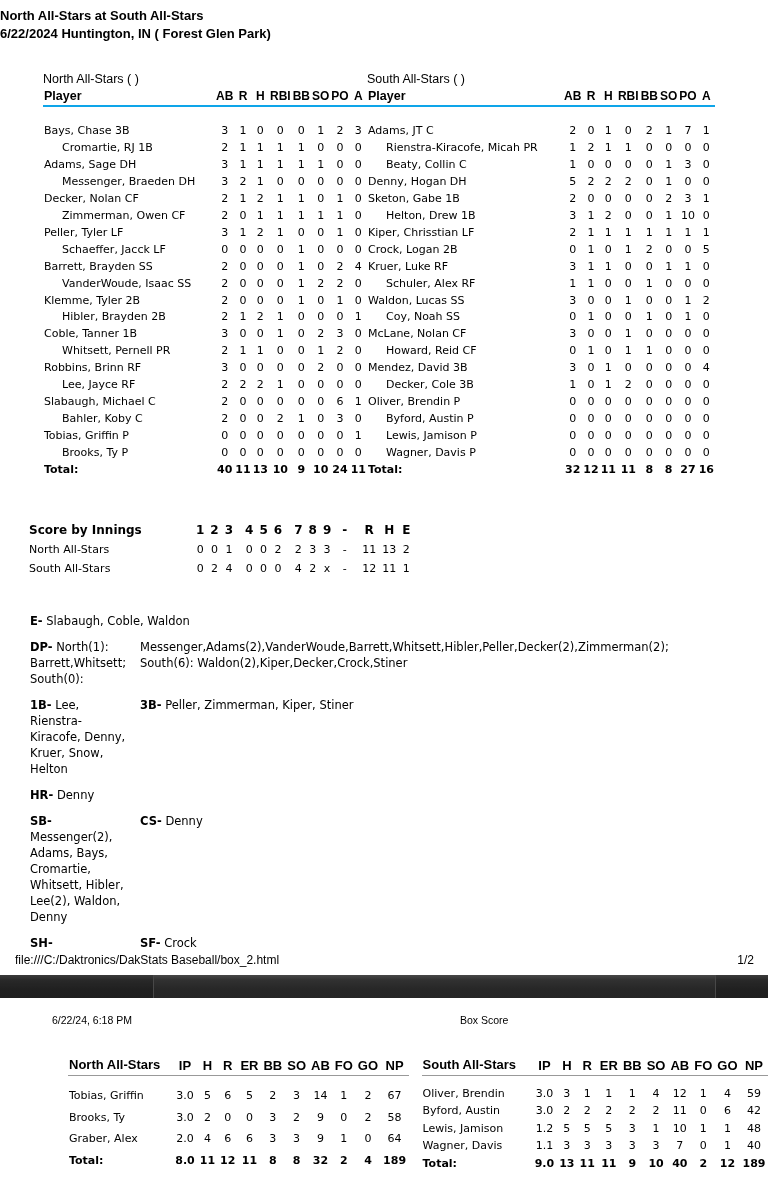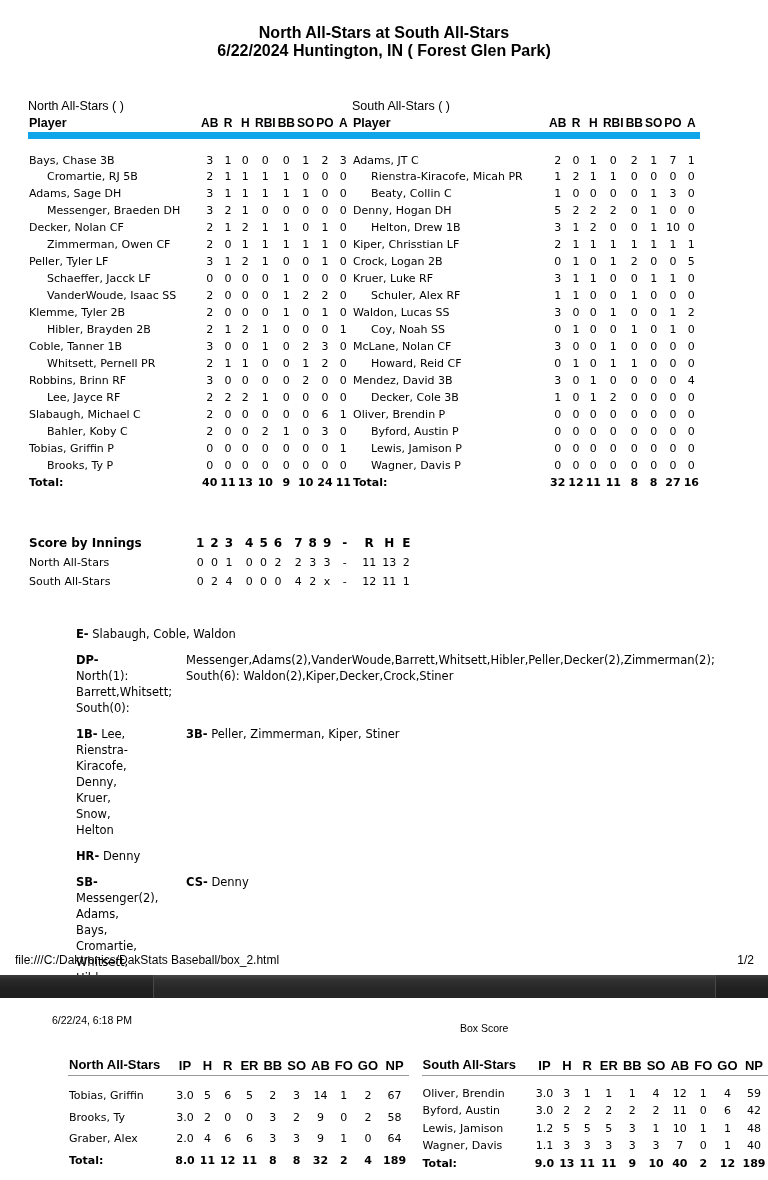--- a/index.html
+++ b/index.html
@@ -3,30 +3,30 @@
 <meta charset="utf-8">
 <style>
   * { box-sizing: border-box; }
   html,body { margin:0; padding:0; }
   body {
     width:768px; background:#fff; color:#000;
     font-family:"DejaVu Sans", sans-serif;
   }
   .page1 { position:relative; height:975px; overflow:hidden; background:#fff; }
   .title {
-    padding-top:24px; text-align:center;
+    padding-top:7px; 
     font-family:"Liberation Sans", sans-serif; font-weight:bold;
-    font-size:16px; line-height:17.5px;
+    font-size:13px; line-height:17.5px;
   }
-  .batting-row { display:flex; margin-top:40px; padding-left:28px; }
+  .batting-row { display:flex; margin-top:30px; padding-left:43px; }
   .caption { font-family:"Liberation Sans", sans-serif; font-size:12.5px; line-height:15px; margin-bottom:1px; }
   table { border-collapse:collapse; }
   .bat thead th {
     font-family:"Liberation Sans", sans-serif; font-weight:bold; font-size:12px;
-    border-bottom:7px solid #0ea5e9; padding-bottom:2px; white-space:nowrap;
+    border-bottom:2px solid #0ea5e9; padding-bottom:2px; white-space:nowrap;
   }
   .bat thead th.c-name { font-size:12.5px; }
   th.c-name { text-align:left; }
   .bat tbody::before { content:""; display:table-row; height:17px; }
   .bat td { font-size:11px; line-height:14.95px; white-space:nowrap; }
   .c-num { text-align:center; padding:0 1px; min-width:16px; }
   th.col-h { padding:0 1px; min-width:14px; text-align:center; }
   .north-bat .c-name { width:172px; }
   .south-bat .c-name { width:196px; }
   td.ind { padding-left:19px; }
@@ -37,42 +37,42 @@
   .score-table .c-name { width:165px; }
   .score-table td { font-size:11px; line-height:17px; }
   .score-table .c-num { min-width:13px; padding:0 3px; }
   .score-table :is(th,td):nth-child(5)  { padding-left:9px; }
   .score-table :is(th,td):nth-child(8)  { padding-left:9px; }
   .score-table :is(th,td):nth-child(11) { padding-left:8px; }
   .score-table :is(th,td):nth-child(12) { padding-left:12px; }
 
   .notes { margin:35px 0 0 30px; font-size:11.5px; width:700px; }
   .note-row { display:grid; grid-template-columns:110px 1fr; margin-bottom:10px; }
-  .note-cell { padding-right:8px;margin-left:46px; }
+  .note-cell { padding-right:8px; }
   .span2 { grid-column:1 / -1; }
   .line { line-height:16px; }
   .ntag { font-weight:bold; }
 
   .footer {
     position:absolute; left:15px; right:14px; bottom:8px;
     display:flex; justify-content:space-between;
     font-family:"Liberation Sans", sans-serif; font-size:12px;
   }
 
   .divider {
     position:relative; height:23px;
     background:linear-gradient(180deg,#474747 0,#313131 5px,#272727 14px,#262626 100%);
   }
   .divider .seg-left  { position:absolute; left:0; top:0; bottom:0; width:154px; background:rgba(0,0,0,0.16); border-right:1px solid #484848; }
   .divider .seg-right { position:absolute; right:0; top:0; bottom:0; width:53px;  background:rgba(0,0,0,0.16); border-left:1px solid #484848; }
 
   .page2 { position:relative; height:182px; background:#fff; overflow:hidden;margin-left:40px; }
   .p2-header { position:relative; height:30px; font-family:"Liberation Sans", sans-serif; font-size:10.5px; }
   .p2-left   { position:absolute; left:12px; top:16px; }
-  .p2-center { position:absolute; left:420px; top:24px; }
+  .p2-center { position:absolute; left:420px; top:16px; }
   .pitching-row { display:flex; gap:13px; margin-top:28px; padding-left:28px; }
   .pit thead th {
     font-family:"Liberation Sans", sans-serif; font-weight:bold; font-size:13px;
     border-bottom:1px solid #999; padding-bottom:3px; white-space:nowrap;
   }
   .pit .c-name { width:112px; }
   .pit.south-pit .c-name { width:118px; }
   .pit tbody::before { content:""; display:table-row; height:9px; }
   .pit td { font-size:11px; line-height:15.5px; white-space:nowrap; }
   .pit .c-num { min-width:17px; padding:0 2.5px; }
@@ -113,21 +113,21 @@
                 <td class="c-num">3</td>
                 <td class="c-num">1</td>
                 <td class="c-num">0</td>
                 <td class="c-num">0</td>
                 <td class="c-num">0</td>
                 <td class="c-num">1</td>
                 <td class="c-num">2</td>
                 <td class="c-num">3</td>
               </tr>
               <tr>
-                <td class="c-name ind">Cromartie, RJ 5B</td>
+                <td class="c-name ind">Cromartie, RJ 1B</td>
                 <td class="c-num">2</td>
                 <td class="c-num">1</td>
                 <td class="c-num">1</td>
                 <td class="c-num">1</td>
                 <td class="c-num">1</td>
                 <td class="c-num">0</td>
                 <td class="c-num">0</td>
                 <td class="c-num">0</td>
               </tr>
               <tr>
@@ -188,20 +188,31 @@
               <tr>
                 <td class="c-name ind">Schaeffer, Jacck LF</td>
                 <td class="c-num">0</td>
                 <td class="c-num">0</td>
                 <td class="c-num">0</td>
                 <td class="c-num">0</td>
                 <td class="c-num">1</td>
                 <td class="c-num">0</td>
                 <td class="c-num">0</td>
                 <td class="c-num">0</td>
+              </tr>
+              <tr>
+                <td class="c-name">Barrett, Brayden SS</td>
+                <td class="c-num">2</td>
+                <td class="c-num">0</td>
+                <td class="c-num">0</td>
+                <td class="c-num">0</td>
+                <td class="c-num">1</td>
+                <td class="c-num">0</td>
+                <td class="c-num">2</td>
+                <td class="c-num">4</td>
               </tr>
               <tr>
                 <td class="c-name ind">VanderWoude, Isaac SS</td>
                 <td class="c-num">2</td>
                 <td class="c-num">0</td>
                 <td class="c-num">0</td>
                 <td class="c-num">0</td>
                 <td class="c-num">1</td>
                 <td class="c-num">2</td>
                 <td class="c-num">2</td>
@@ -385,20 +396,31 @@
               <tr>
                 <td class="c-name">Denny, Hogan DH</td>
                 <td class="c-num">5</td>
                 <td class="c-num">2</td>
                 <td class="c-num">2</td>
                 <td class="c-num">2</td>
                 <td class="c-num">0</td>
                 <td class="c-num">1</td>
                 <td class="c-num">0</td>
                 <td class="c-num">0</td>
+              </tr>
+              <tr>
+                <td class="c-name">Sketon, Gabe 1B</td>
+                <td class="c-num">2</td>
+                <td class="c-num">0</td>
+                <td class="c-num">0</td>
+                <td class="c-num">0</td>
+                <td class="c-num">0</td>
+                <td class="c-num">2</td>
+                <td class="c-num">3</td>
+                <td class="c-num">1</td>
               </tr>
               <tr>
                 <td class="c-name ind">Helton, Drew 1B</td>
                 <td class="c-num">3</td>
                 <td class="c-num">1</td>
                 <td class="c-num">2</td>
                 <td class="c-num">0</td>
                 <td class="c-num">0</td>
                 <td class="c-num">1</td>
                 <td class="c-num">10</td>

